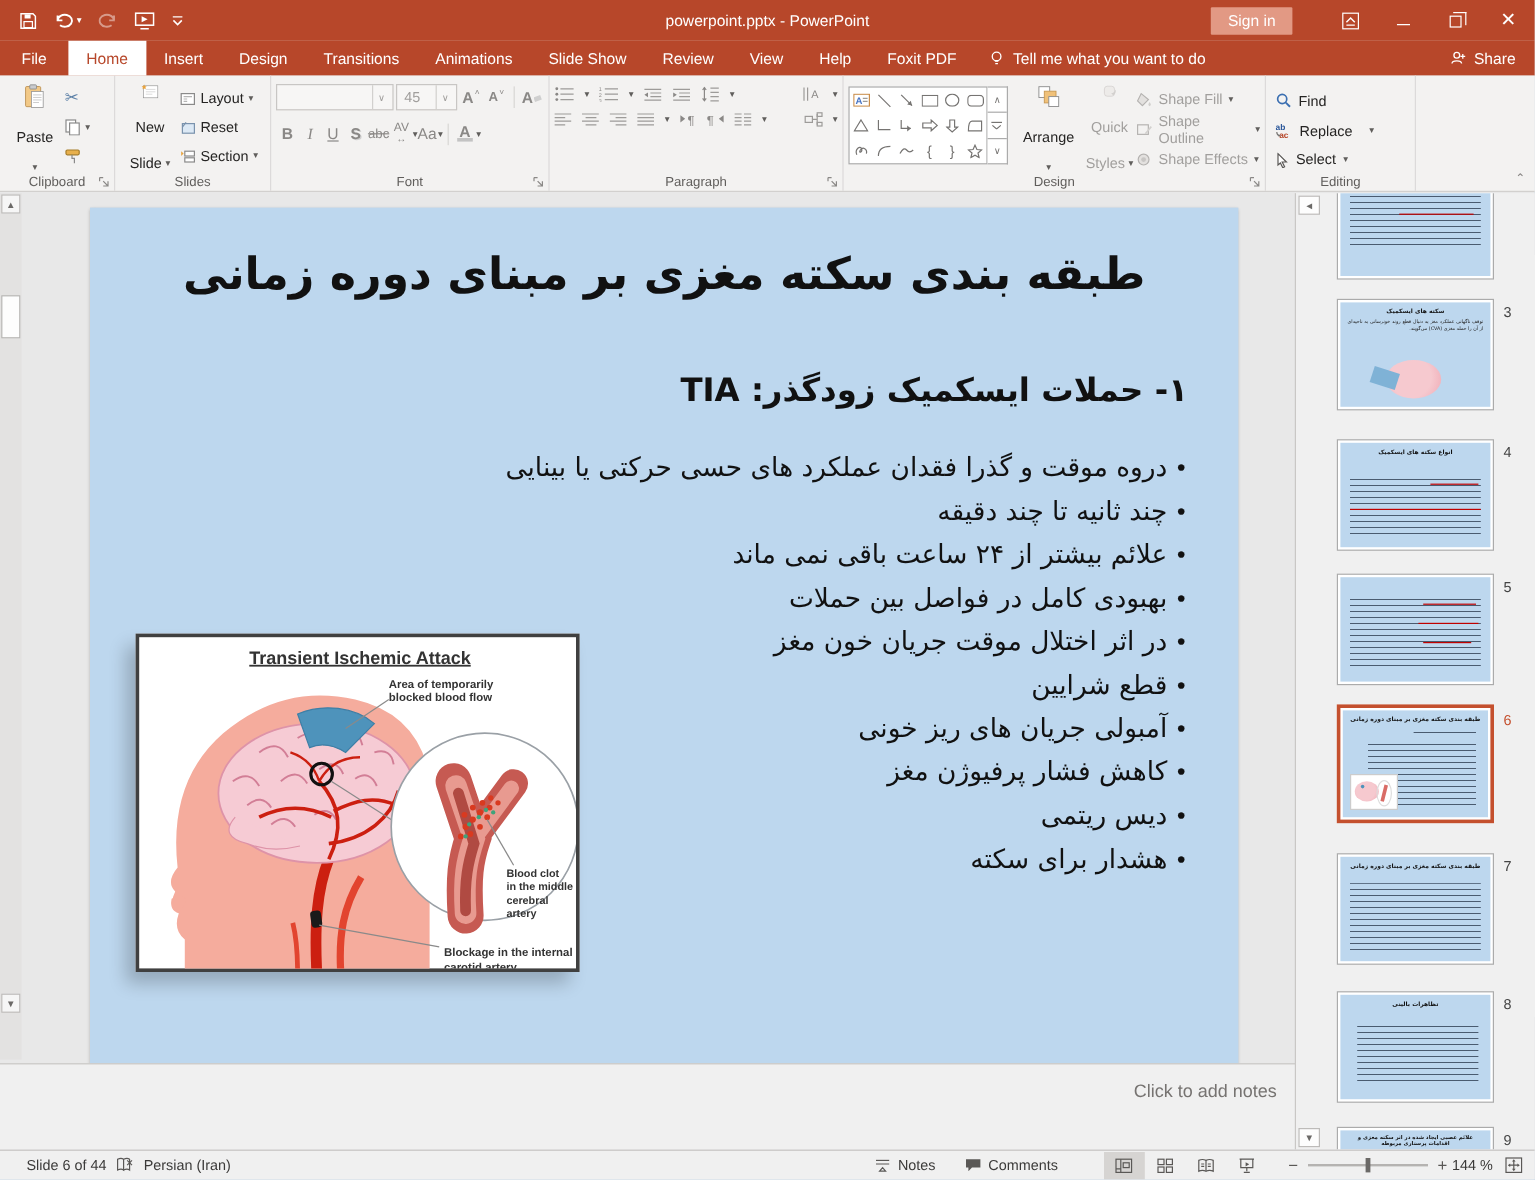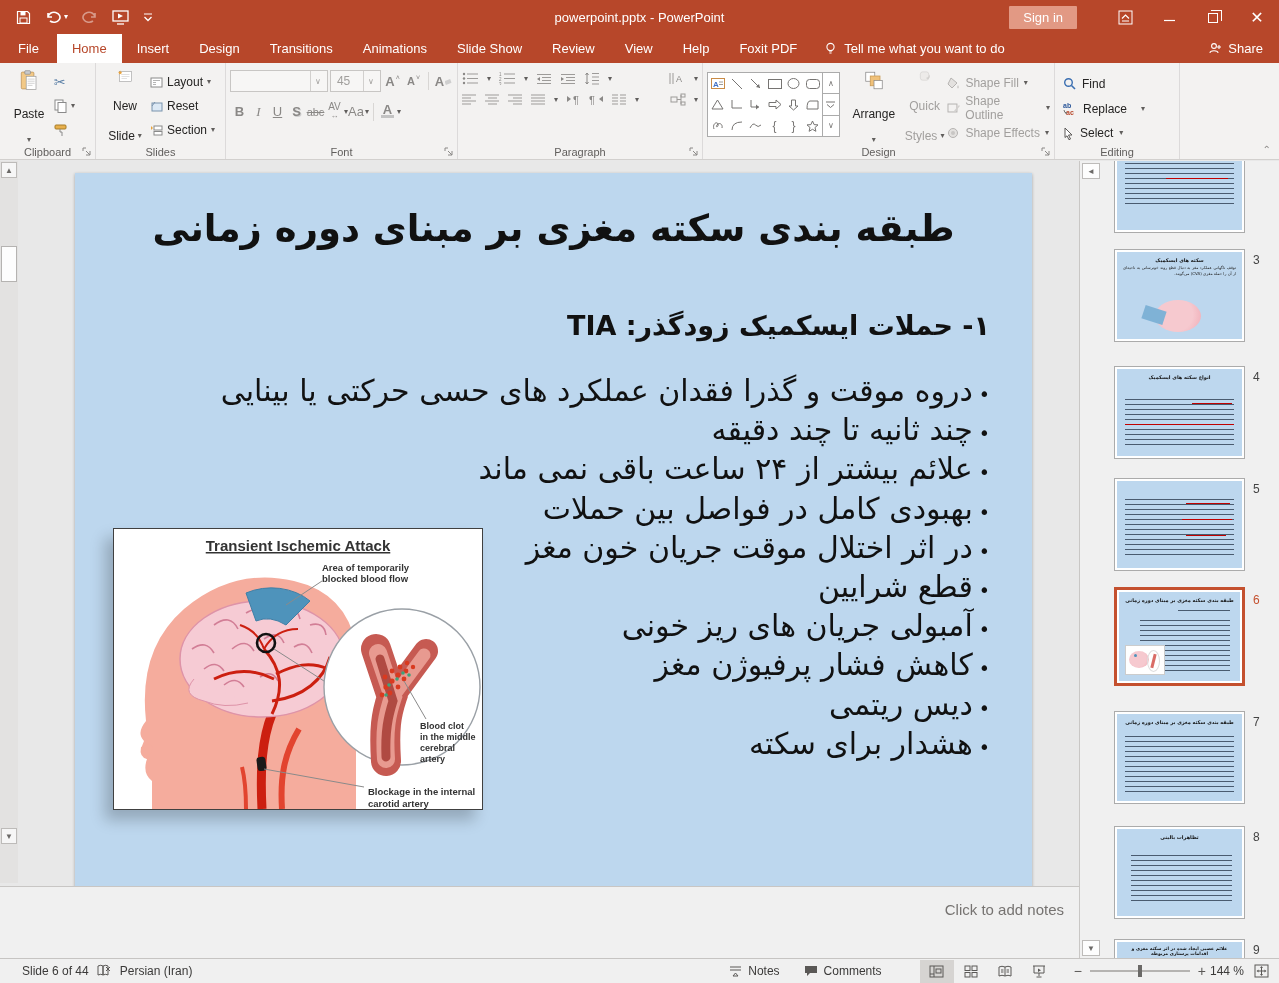--- a/index.html
+++ b/index.html
@@ -61,23 +61,23 @@
   .vscroll{position:absolute;left:0;top:0;width:18px;bottom:75px;background:#E3E2E1;}
   .sbtn{width:16px;height:16px;background:#F6F6F6;border:1px solid #BDBBB9;display:flex;align-items:center;justify-content:center;color:#6b6967;font-size:8px;margin:1px;}
   .sthumb{position:absolute;left:1px;top:85px;width:16px;height:36px;background:#FDFDFD;border:1px solid #B5B3B1;}
   .sdown{position:absolute;left:0;bottom:0;}
   .navbtns{position:absolute;left:0;bottom:28px;width:18px;display:flex;flex-direction:column;align-items:center;gap:8px;color:#7b7977;}
 
   
   .slide{position:absolute;left:75px;top:12px;width:957px;height:722px;background:var(--slide-bg);box-shadow:0 1px 3px rgba(0,0,0,.3);direction:rtl;}
   .slide-title{text-align:center;margin-top:34px;font-size:37px;font-weight:bold;color:#111;}
   .slide-heading{margin-top:60px;padding:0 42px;font-size:27px;font-weight:bold;color:#111;}
-  .slide-bullets{list-style:none;margin-top:32px;padding:0 42px;font-size:30px;line-height:36.2px;color:#111;}
+  .slide-bullets{list-style:none;margin-top:32px;padding:0 42px;font-size:22px;line-height:36.2px;color:#111;}
   .slide-bullets li:before{content:"• ";font-size:19px;}
-  .slide-img{position:absolute;left:38px;top:355px;width:370px;height:282px;background:#fff;border:1px solid #404040;box-shadow:-8px 10px 14px rgba(0,0,0,.22);direction:ltr;overflow:hidden;}
+  .slide-img{position:absolute;left:38px;top:355px;width:370px;height:282px;background:#fff;border:3px solid #404040;box-shadow:-8px 10px 14px rgba(0,0,0,.22);direction:ltr;overflow:hidden;}
 
   
   .notes{position:absolute;left:0;right:0;bottom:0;height:72px;background:#F0F0F0;border-top:1px solid #C8C6C4;}
   .notes-text{position:absolute;right:16px;top:14px;color:#767371;font-size:15px;}
 
   
   .thumbpanel{position:absolute;right:0;top:0;bottom:0;width:199px;background:#F0F0F0;overflow:hidden;}
   .pscroll{position:absolute;left:0;top:0;bottom:0;width:14px;background:#F0F0F0;}
   .collapse-btn{position:absolute;left:2px;top:2px;width:18px;height:16px;background:#FDFDFD;border:1px solid #BDBBB9;color:#6b6967;font-size:8px;display:flex;align-items:center;justify-content:center;}
   .pdown{position:absolute;left:2px;bottom:2px;width:18px;height:16px;background:#FDFDFD;border:1px solid #BDBBB9;color:#6b6967;font-size:8px;display:flex;align-items:center;justify-content:center;}

